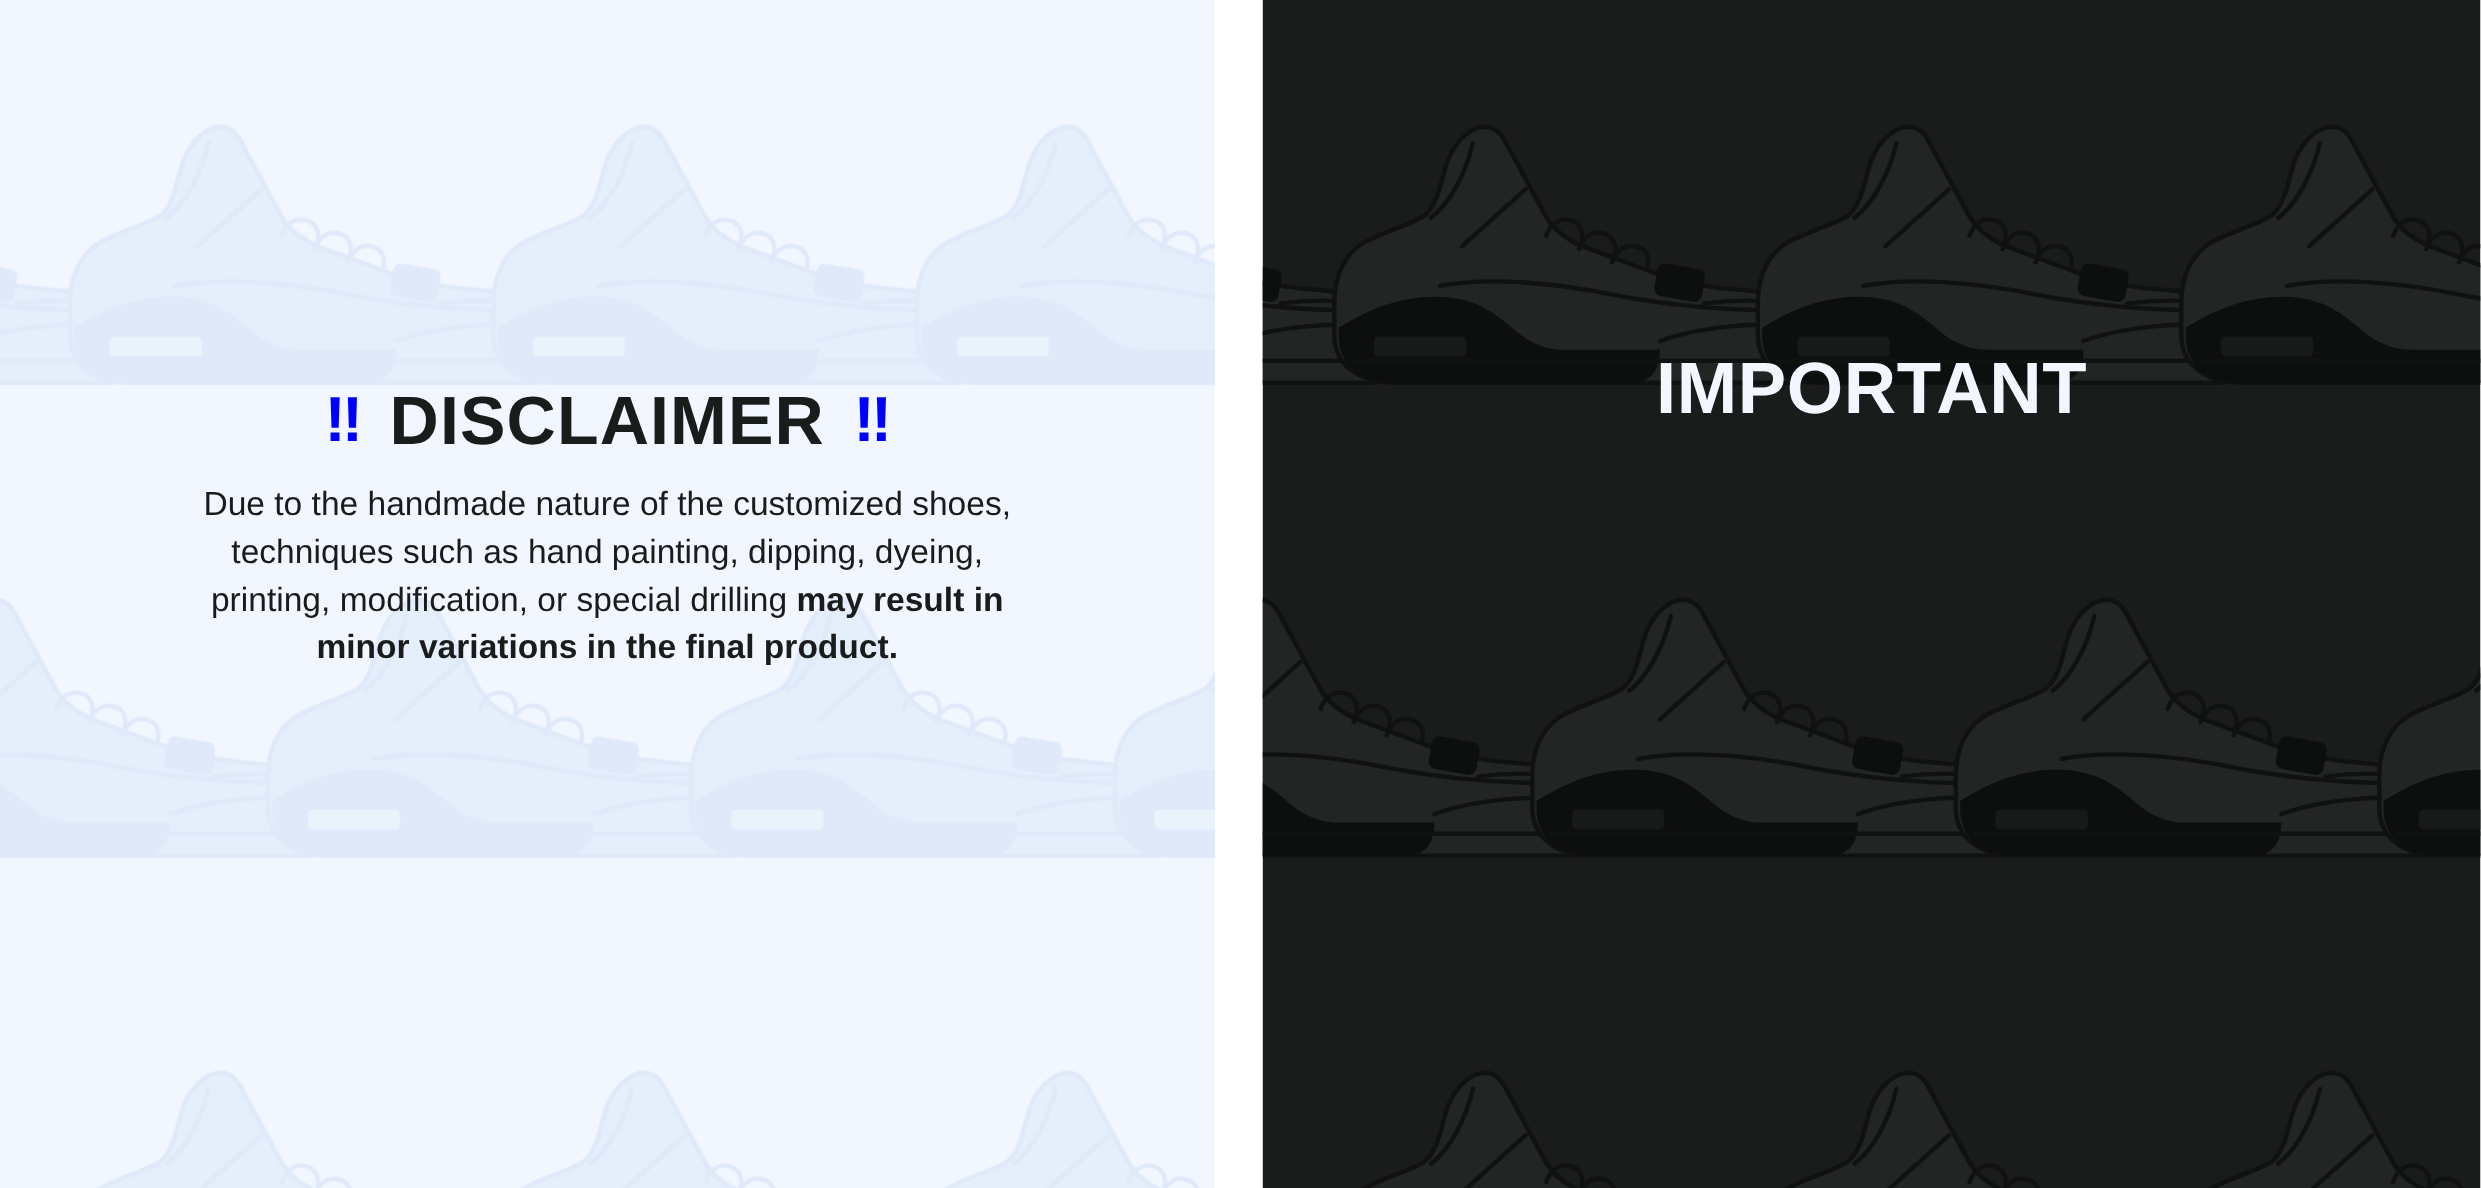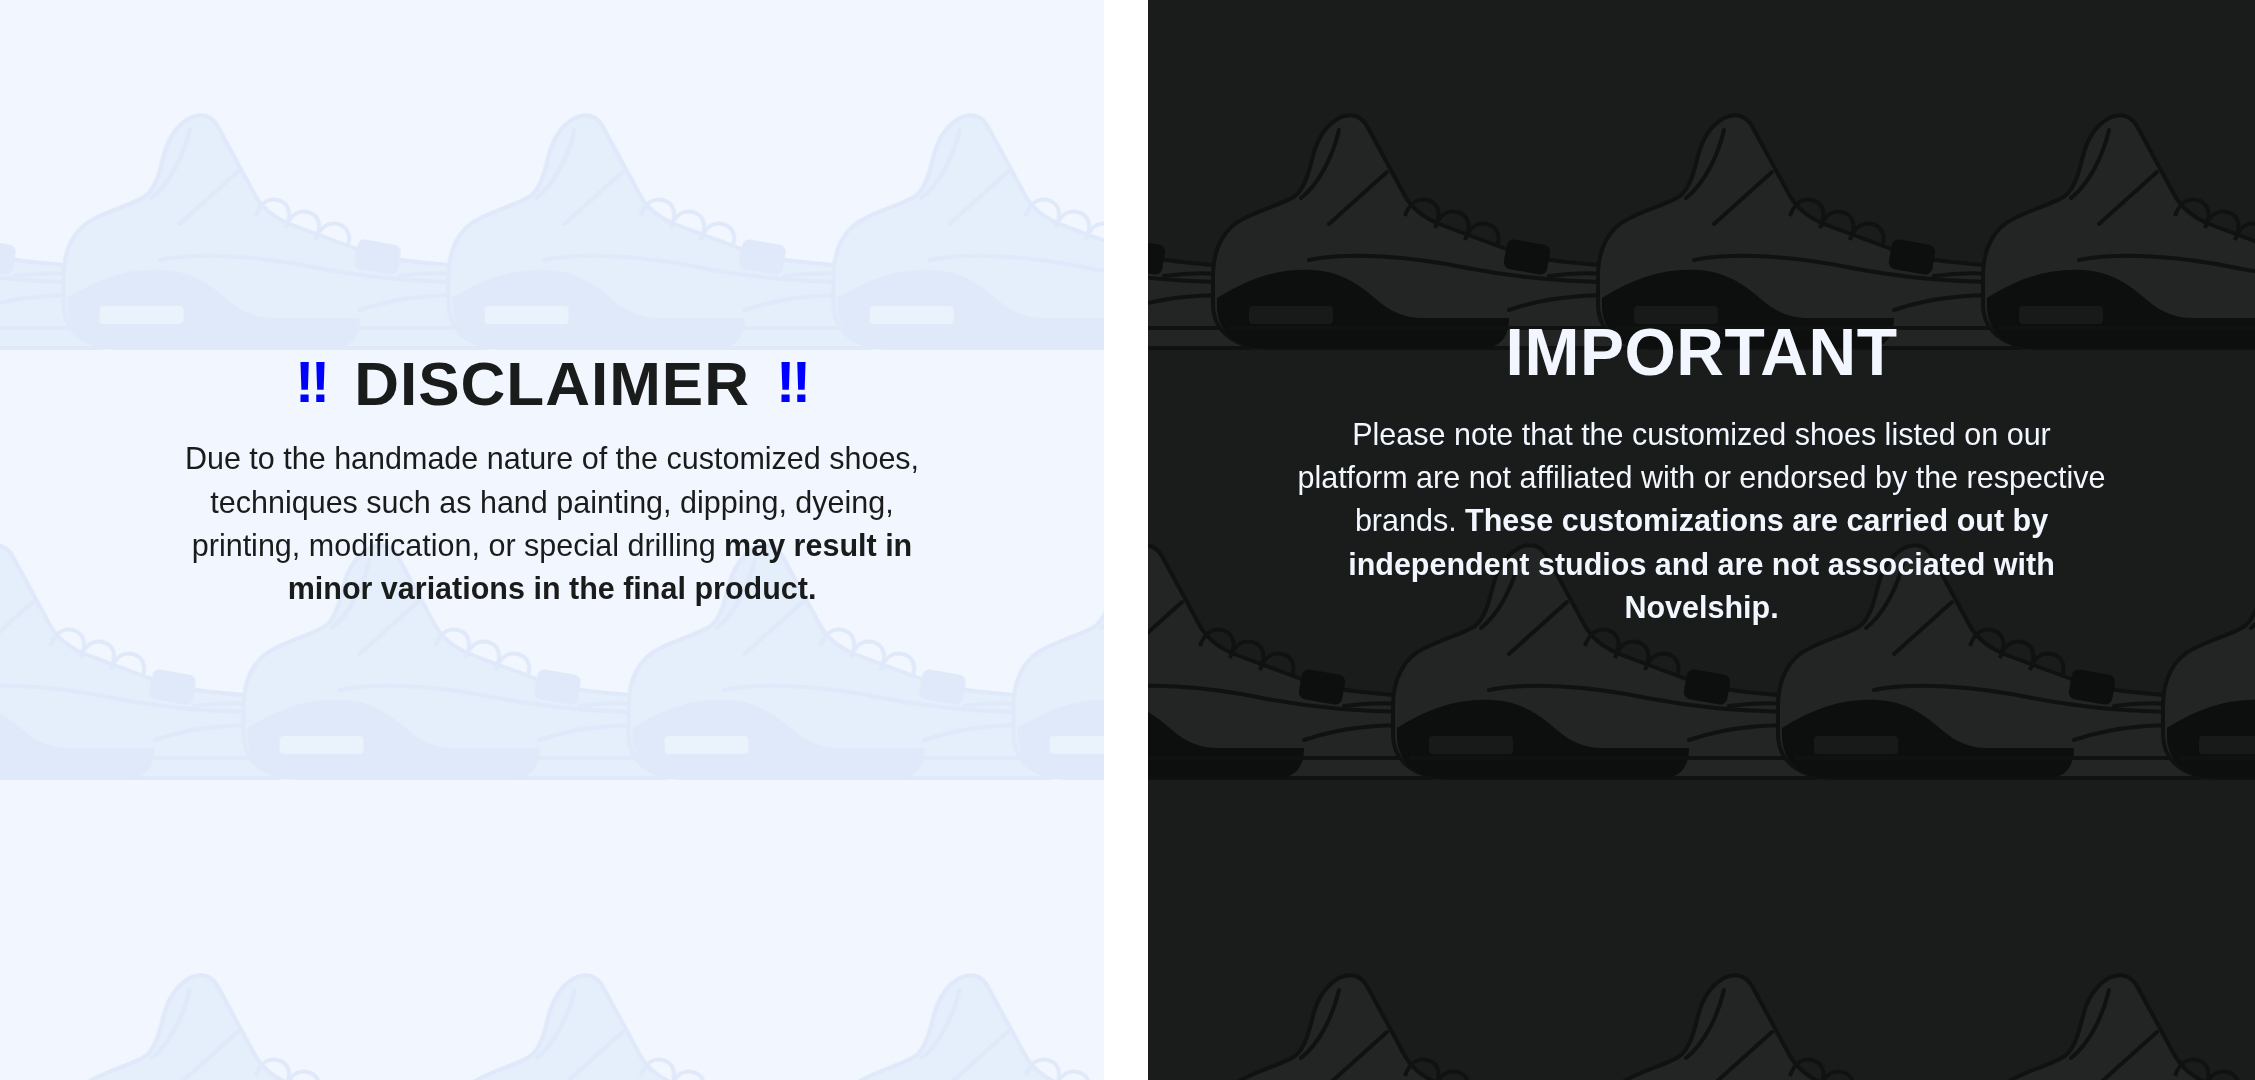--- a/index.html
+++ b/index.html
@@ -280,17 +280,14 @@
           <use href="#snk-d" x="2375" y="1160"></use>
       </g>
     </svg>
   </div>
 
   <div class="content content-right">
     <h1 class="heading heading-right">
       <span class="hl">IMPORTANT</span>
     </h1>
 
-    <p class="body-text body-right">
-      <span>Please note that the customized shoes listed on our platform are not affiliated with or endorsed by the respective brands. </span><span class="emph">These customizations are carried out by independent studios and are not associated with Novelship.</span>
-    </p>
   </div>
 </section>
 
 </body></html>

